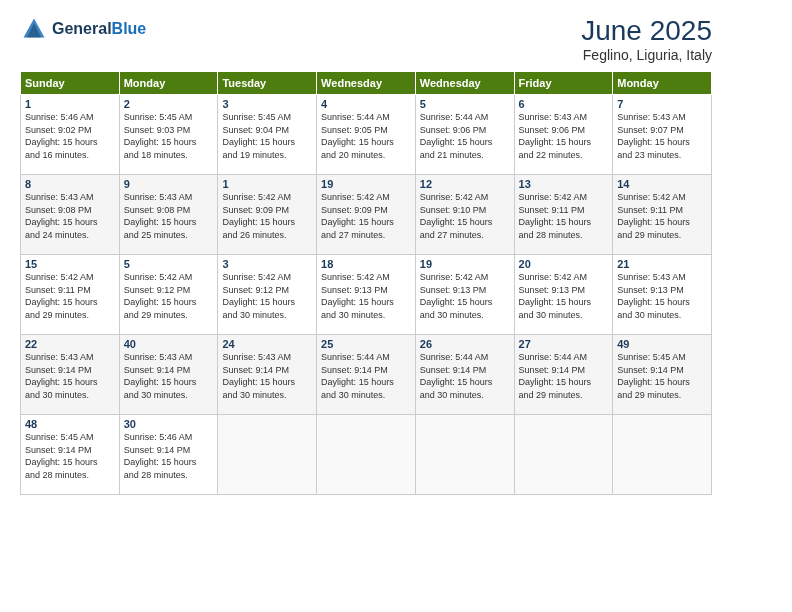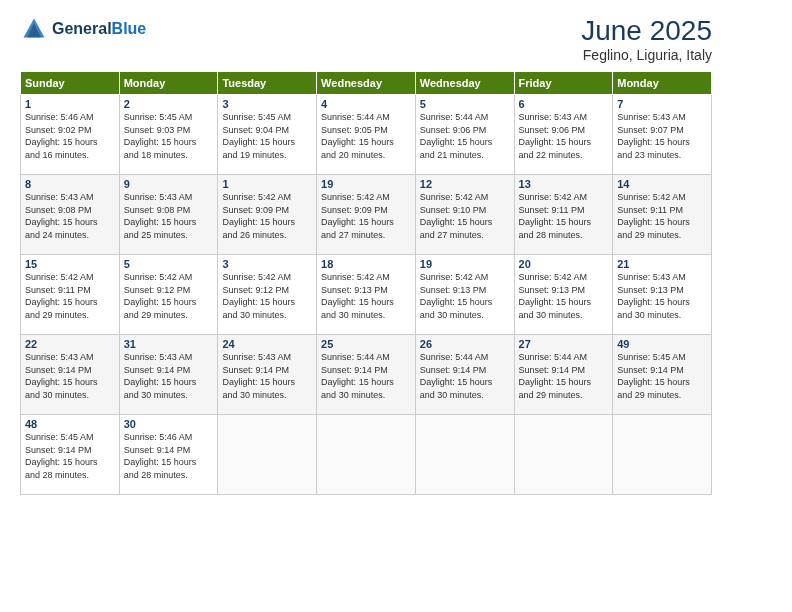--- a/index.html
+++ b/index.html
@@ -208,21 +208,21 @@
             <span class="day-num">21</span>
             <div class="day-info">Sunrise: 5:43 AM<br>Sunset: 9:13 PM<br>Daylight: 15 hours<br>and 30 minutes.</div>
           </td>
         </tr>
         <tr>
           <td>
             <span class="day-num">22</span>
             <div class="day-info">Sunrise: 5:43 AM<br>Sunset: 9:14 PM<br>Daylight: 15 hours<br>and 30 minutes.</div>
           </td>
           <td>
-            <span class="day-num">31</span>
+            <span class="day-num">40</span>
             <div class="day-info">Sunrise: 5:43 AM<br>Sunset: 9:14 PM<br>Daylight: 15 hours<br>and 30 minutes.</div>
           </td>
           <td>
             <span class="day-num">24</span>
             <div class="day-info">Sunrise: 5:43 AM<br>Sunset: 9:14 PM<br>Daylight: 15 hours<br>and 30 minutes.</div>
           </td>
           <td>
             <span class="day-num">25</span>
             <div class="day-info">Sunrise: 5:44 AM<br>Sunset: 9:14 PM<br>Daylight: 15 hours<br>and 30 minutes.</div>
           </td>

